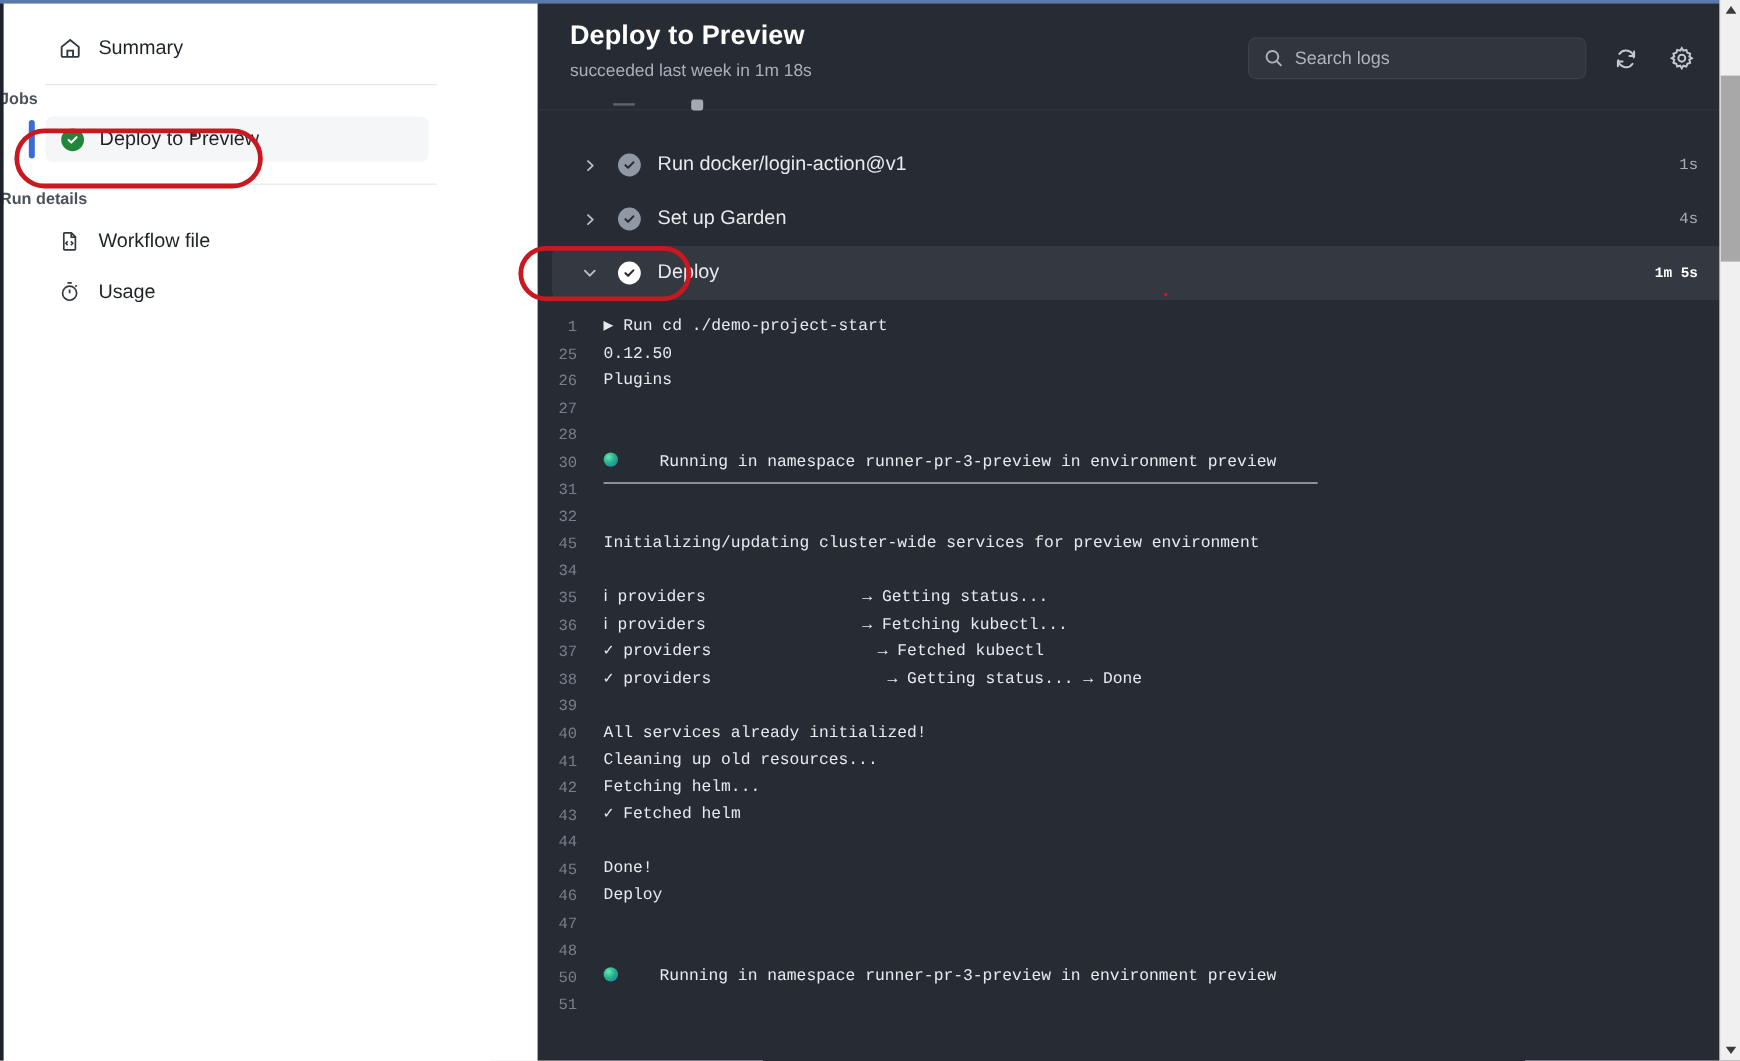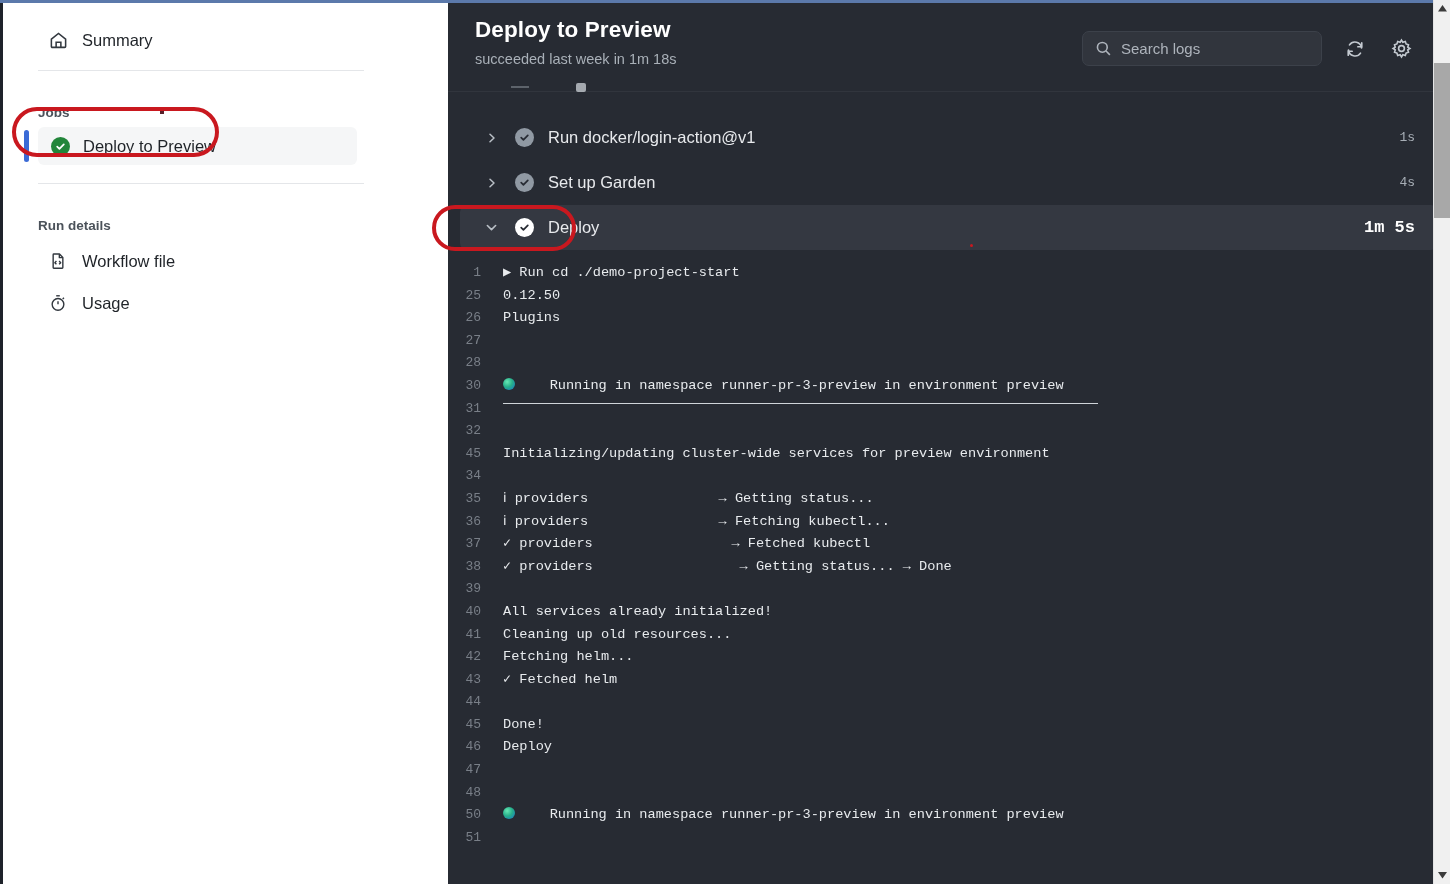--- a/index.html
+++ b/index.html
@@ -71,22 +71,21 @@
   .side-divider {
     height: 1px;
     background: #e4e6e9;
     margin: 9px 45px 0 38px;
   }
 
   .side-section-label {
     font-size: 13.5px;
     color: #4b525a;
     font-weight: 600;
-    padding-left: 38px;
-    margin-top: 34px;
+    margin-top: 4px;
     margin-bottom: 7px;
   }
 
   .job-item {
     position: relative;
     display: flex;
     align-items: center;
     gap: 13px;
     height: 38px;
     margin: 0 52px 0 38px;
@@ -153,21 +152,21 @@
   .header-actions {
     position: absolute;
     right: 36px;
     top: 28px;
     display: flex;
     align-items: center;
     gap: 20px;
   }
   .search-box {
     position: relative;
-    width: 240px;
+    width: 282px;
     height: 35px;
     background: #31353d;
     border: 1px solid #3c414a;
     border-radius: 7px;
     display: flex;
     padding-left: 38px;
   }
   .search-box .s-ico {
     position: absolute;
     left: 12px; top: 8px;
@@ -259,21 +258,21 @@
   .step-dur {
     position: absolute;
     right: 23px;
     color: #a7aeb6;
     font-size: 13px;
     font-family: "Liberation Mono", monospace;
   }
   .step-row.expanded .step-dur {
     color: #ffffff;
     font-weight: 700;
-    font-size: 17px;
+    font-size: 12px;
   }
 
   
   .log {
     padding: 12px 0 0 0;
     font-family: "Liberation Mono", monospace;
     font-size: 13.6px;
     line-height: 22.6px;
     color: #e8ebee;
   }

